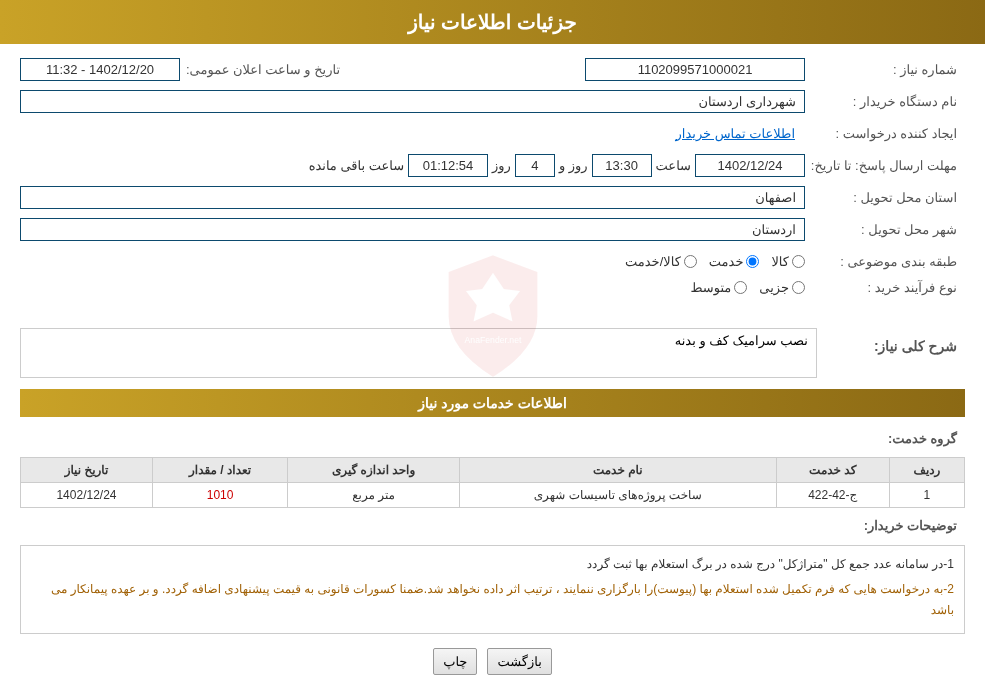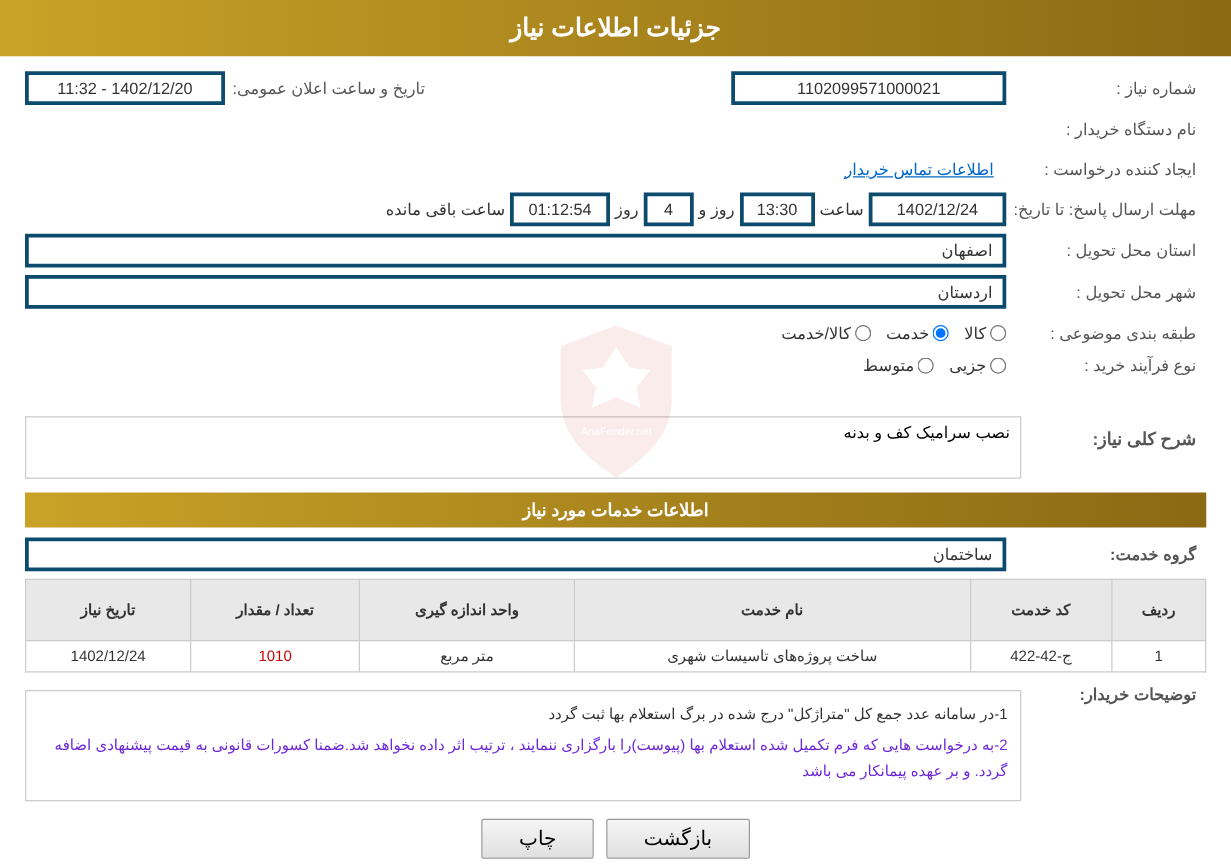--- a/index.html
+++ b/index.html
@@ -42,21 +42,21 @@
     }
     .form-label {
       color: #555;
       min-width: 160px;
       text-align: right;
       padding-right: 8px;
       font-size: 13px;
       flex-shrink: 0;
     }
     .input-box {
-      border: 3px solid #0c4a6e;
+      border: 1px solid #0c4a6e;
       background: #fff;
       padding: 3px 8px;
       min-height: 22px;
       font-family: Tahoma, Arial, sans-serif;
       font-size: 13px;
       direction: rtl;
       display: inline-block;
     }
     .link-blue {
       color: #0066cc;
@@ -92,21 +92,21 @@
       resize: none;
     }
     table.data-table {
       width: 100%;
       border-collapse: collapse;
       margin-top: 6px;
     }
     table.data-table th {
       background: #e8e8e8;
       border: 1px solid #ccc;
-      padding: 17px 8px;
+      padding: 5px 8px;
       text-align: center;
       font-size: 12px;
       font-weight: bold;
     }
     table.data-table td {
       border: 1px solid #ccc;
       padding: 5px 8px;
       text-align: center;
       font-size: 12px;
     }
@@ -125,26 +125,26 @@
     .notes-box p {
       margin-bottom: 3px;
     }
     .button-row {
       display: flex;
       justify-content: center;
       gap: 10px;
       margin: 14px 0 10px 0;
     }
     .btn {
-      padding: 5px 29px;
+      padding: 5px 9px;
       border: 1px solid #999;
       background: linear-gradient(to bottom, #f5f5f5, #e0e0e0);
       cursor: pointer;
       font-family: Tahoma, Arial, sans-serif;
-      font-size: 16px;
+      font-size: 13px;
       border-radius: 2px;
     }
     .watermark-container {
       position: relative;
     }
     .watermark-shield {
       width: 200px;
       height: 200px;
     }
   </style>
@@ -162,20 +162,21 @@
     <div class="form-row">
       <span class="form-label">شماره نیاز :</span>
       <div class="input-box" style="min-width:220px; text-align:center;">1102099571000021</div>
       <span style="flex:1;"></span>
       <span class="form-label" style="min-width:auto; margin-left:6px;">تاریخ و ساعت اعلان عمومی:</span>
       <div class="input-box" style="min-width:160px; text-align:center;">1402/12/20 - 11:32</div>
     </div>
 
     <div class="form-row">
       <span class="form-label">نام دستگاه خریدار :</span>
+      <div class="input-box wide" style="flex:1;">شهرداری اردستان</div>
     </div>
 
     <div class="form-row">
       <span class="form-label">ایجاد کننده درخواست :</span>
       <span style="width:10px;"></span>
       <span class="link-blue">اطلاعات تماس خریدار</span>
     </div>
 
     <div class="form-row">
       <span class="form-label">مهلت ارسال پاسخ: تا تاریخ:</span>
@@ -249,21 +250,20 @@
         </div>
       </div>
     </div>
 
     <div class="section-header">
       <span>اطلاعات خدمات مورد نیاز</span>
     </div>
 
     <div class="form-row" style="margin-top:8px;">
       <span class="form-label" style="font-weight:bold;">گروه خدمت:</span>
-      <div class="input-box" style="flex:1;">ساختمان</div>
     </div>
 
     <table class="data-table">
       <thead>
         <tr>
           <th>ردیف</th>
           <th>کد خدمت</th>
           <th>نام خدمت</th>
           <th>واحد اندازه گیری</th>
           <th>تعداد / مقدار</th>
@@ -276,25 +276,25 @@
             <td>1</td>
             <td>ج-42-422</td>
             <td>ساخت پروژه‌های تاسیسات شهری</td>
             <td>متر مربع</td>
             <td style="color: rgb(204, 0, 0);">1010</td>
             <td>1402/12/24</td>
           </tr>
         </tbody>
     </table>
 
-    <div style="display:flex; align-items:flex-start; gap:8px; margin-top:10px;">
+    <div style="display:flex; align-items:flex-start; gap:8px; margin-top:10px;flex-direction:column;">
       <span class="form-label" style="min-width:140px; font-weight:bold;">توضیحات خریدار:</span>
       <div class="notes-box" style="flex:1;">
         <p>1-در سامانه عدد جمع کل "متراژکل" درج شده در برگ استعلام بها  ثبت گردد</p>
-        <p style="color:#6d28d9;">2-به درخواست هایی که فرم تکمیل شده استعلام بها (پیوست)را بارگزاری ننمایند ، ترتیب اثر داده نخواهد شد.ضمنا کسورات قانونی به قیمت پیشنهادی اضافه گردد. و بر عهده پیمانکار می باشد</p>
+        <p style="color:#a16207;">2-به درخواست هایی که فرم تکمیل شده استعلام بها (پیوست)را بارگزاری ننمایند ، ترتیب اثر داده نخواهد شد.ضمنا کسورات قانونی به قیمت پیشنهادی اضافه گردد. و بر عهده پیمانکار می باشد</p>
       </div>
     </div>
 
     <div class="button-row">
       <button class="btn">بازگشت</button>
       <button class="btn">چاپ</button>
     </div>
 
   </div>
 </div>

